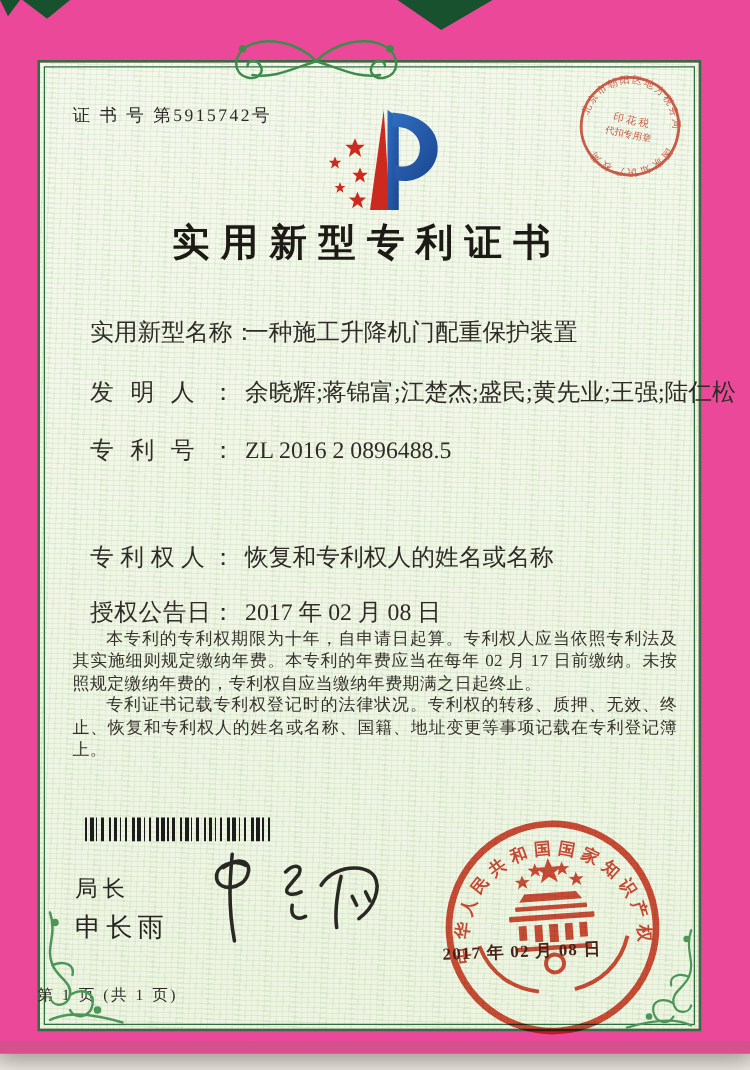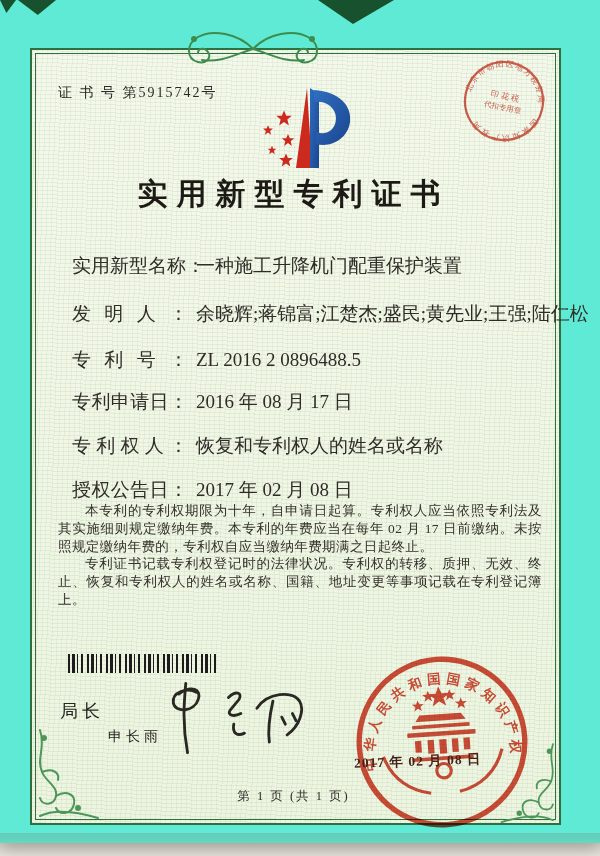--- a/index.html
+++ b/index.html
@@ -4,21 +4,21 @@
 <style>
   html,body{margin:0;padding:0;}
   body{
     width:600px;height:856px;position:relative;overflow:hidden;
     background:#e9e6df;
     font-family:"Liberation Serif","DejaVu Serif",serif;
     color:#2e2b27;
   }
   .paper{
     position:absolute;left:0;top:0;width:600px;height:843px;
-    background:#5eead4;
+    background:#ec4899;
     box-shadow:0 6px 16px rgba(60,55,45,.35);
   }
   
   .tri{position:absolute;background:#17512d;}
   .tri-a{left:0;top:0;width:16px;height:13px;clip-path:polygon(0 0,100% 0,40% 100%);}
   .tri-b{left:18px;top:0;width:38px;height:15px;clip-path:polygon(0 0,100% 0,52% 100%);}
   .tri-c{left:318px;top:0;width:76px;height:24px;clip-path:polygon(0 0,100% 0,46% 100%);}
   
   .frame{
     position:absolute;left:30px;top:48px;width:527px;height:773px;
@@ -48,30 +48,30 @@
     position:absolute;left:68px;top:654px;width:152px;height:19px;
     background:
       repeating-linear-gradient(90deg,
         #1c1c1c 0 2px, rgba(0,0,0,0) 2px 4px,
         #1c1c1c 4px 7px, rgba(0,0,0,0) 7px 9px,
         #1c1c1c 9px 10px, rgba(0,0,0,0) 10px 13px,
         #1c1c1c 13px 15px, rgba(0,0,0,0) 15px 19px);
   }
   .officer-title{position:absolute;left:60px;top:699px;font-size:18px;letter-spacing:4px;
     font-family:"Liberation Sans","DejaVu Sans",sans-serif;color:#262522;}
-  .officer-name{position:absolute;left:60px;top:728px;font-size:14px;letter-spacing:4px;
-    font-family:Liberation Mono, monospace;color:#262522;margin-left:48px;}
+  .officer-name{position:absolute;left:60px;top:728px;font-size:21px;letter-spacing:4px;
+    font-family:Liberation Mono, monospace;color:#262522;}
   .signature{position:absolute;left:152px;top:678px;width:160px;height:80px;}
   .tax-stamp{position:absolute;left:459px;top:56px;width:90px;height:90px;
     transform:rotate(12deg);mix-blend-mode:multiply;opacity:.85;}
   .main-seal{position:absolute;left:352px;top:652px;width:180px;height:180px;
     mix-blend-mode:multiply;opacity:.93;transform:rotate(-4deg);}
   .seal-date{position:absolute;left:354px;top:752px;width:160px;font-size:13.5px;font-weight:bold;
     letter-spacing:1px;color:#46231a;transform:rotate(-2deg);}
-  .page-footer{position:absolute;left:30px;top:788px;width:527px;text-align:center;
+  .page-footer{position:absolute;left:30px;top:788px;width:527px;
     font-size:12.5px;letter-spacing:2px;color:#2e2b27;}
   .logo{position:absolute;left:248px;top:84px;width:104px;height:96px;}
   .flourish-top{position:absolute;left:172px;top:26px;width:162px;height:44px;}
   .corner-bl{position:absolute;left:32px;top:728px;width:70px;height:94px;}
   .corner-br{position:absolute;left:498px;top:742px;width:62px;height:84px;transform:scaleX(-1);}
   .shade{position:absolute;left:0;top:833px;width:600px;height:23px;
     background:linear-gradient(180deg,rgba(120,112,98,.25),rgba(233,230,223,0));}
   svg{display:block;}
 </style>
 </head>
@@ -134,23 +134,20 @@
   <div class="title">实用新型专利证书</div>
 
   <div class="field" style="top:253px">
     <span class="flabel">实用新型名称：</span><span class="fvalue">一种施工升降机门配重保护装置</span>
   </div>
   <div class="field" style="top:301px">
     <span class="flabel">发明人：</span><span class="fvalue">余晓辉;蒋锦富;江楚杰;盛民;黄先业;王强;陆仁松</span>
   </div>
   <div class="field" style="top:347px">
     <span class="flabel">专利号：</span><span class="fvalue">ZL 2016 2 0896488.5</span>
-  </div>
-  <div class="field" style="top:389px">
-    <span class="flabel">专利申请日：</span><span class="fvalue">2016 年 08 月 17 日</span>
   </div>
   <div class="field" style="top:433px">
     <span class="flabel">专利权人：</span><span class="fvalue">恢复和专利权人的姓名或名称</span>
   </div>
   <div class="field" style="top:477px">
     <span class="flabel">授权公告日：</span><span class="fvalue">2017 年 02 月 08 日</span>
   </div>
 
   <div class="paras">
     <p>本专利的专利权期限为十年，自申请日起算。专利权人应当依照专利法及其实施细则规定缴纳年费。本专利的年费应当在每年 02 月 17 日前缴纳。未按照规定缴纳年费的，专利权自应当缴纳年费期满之日起终止。</p>

